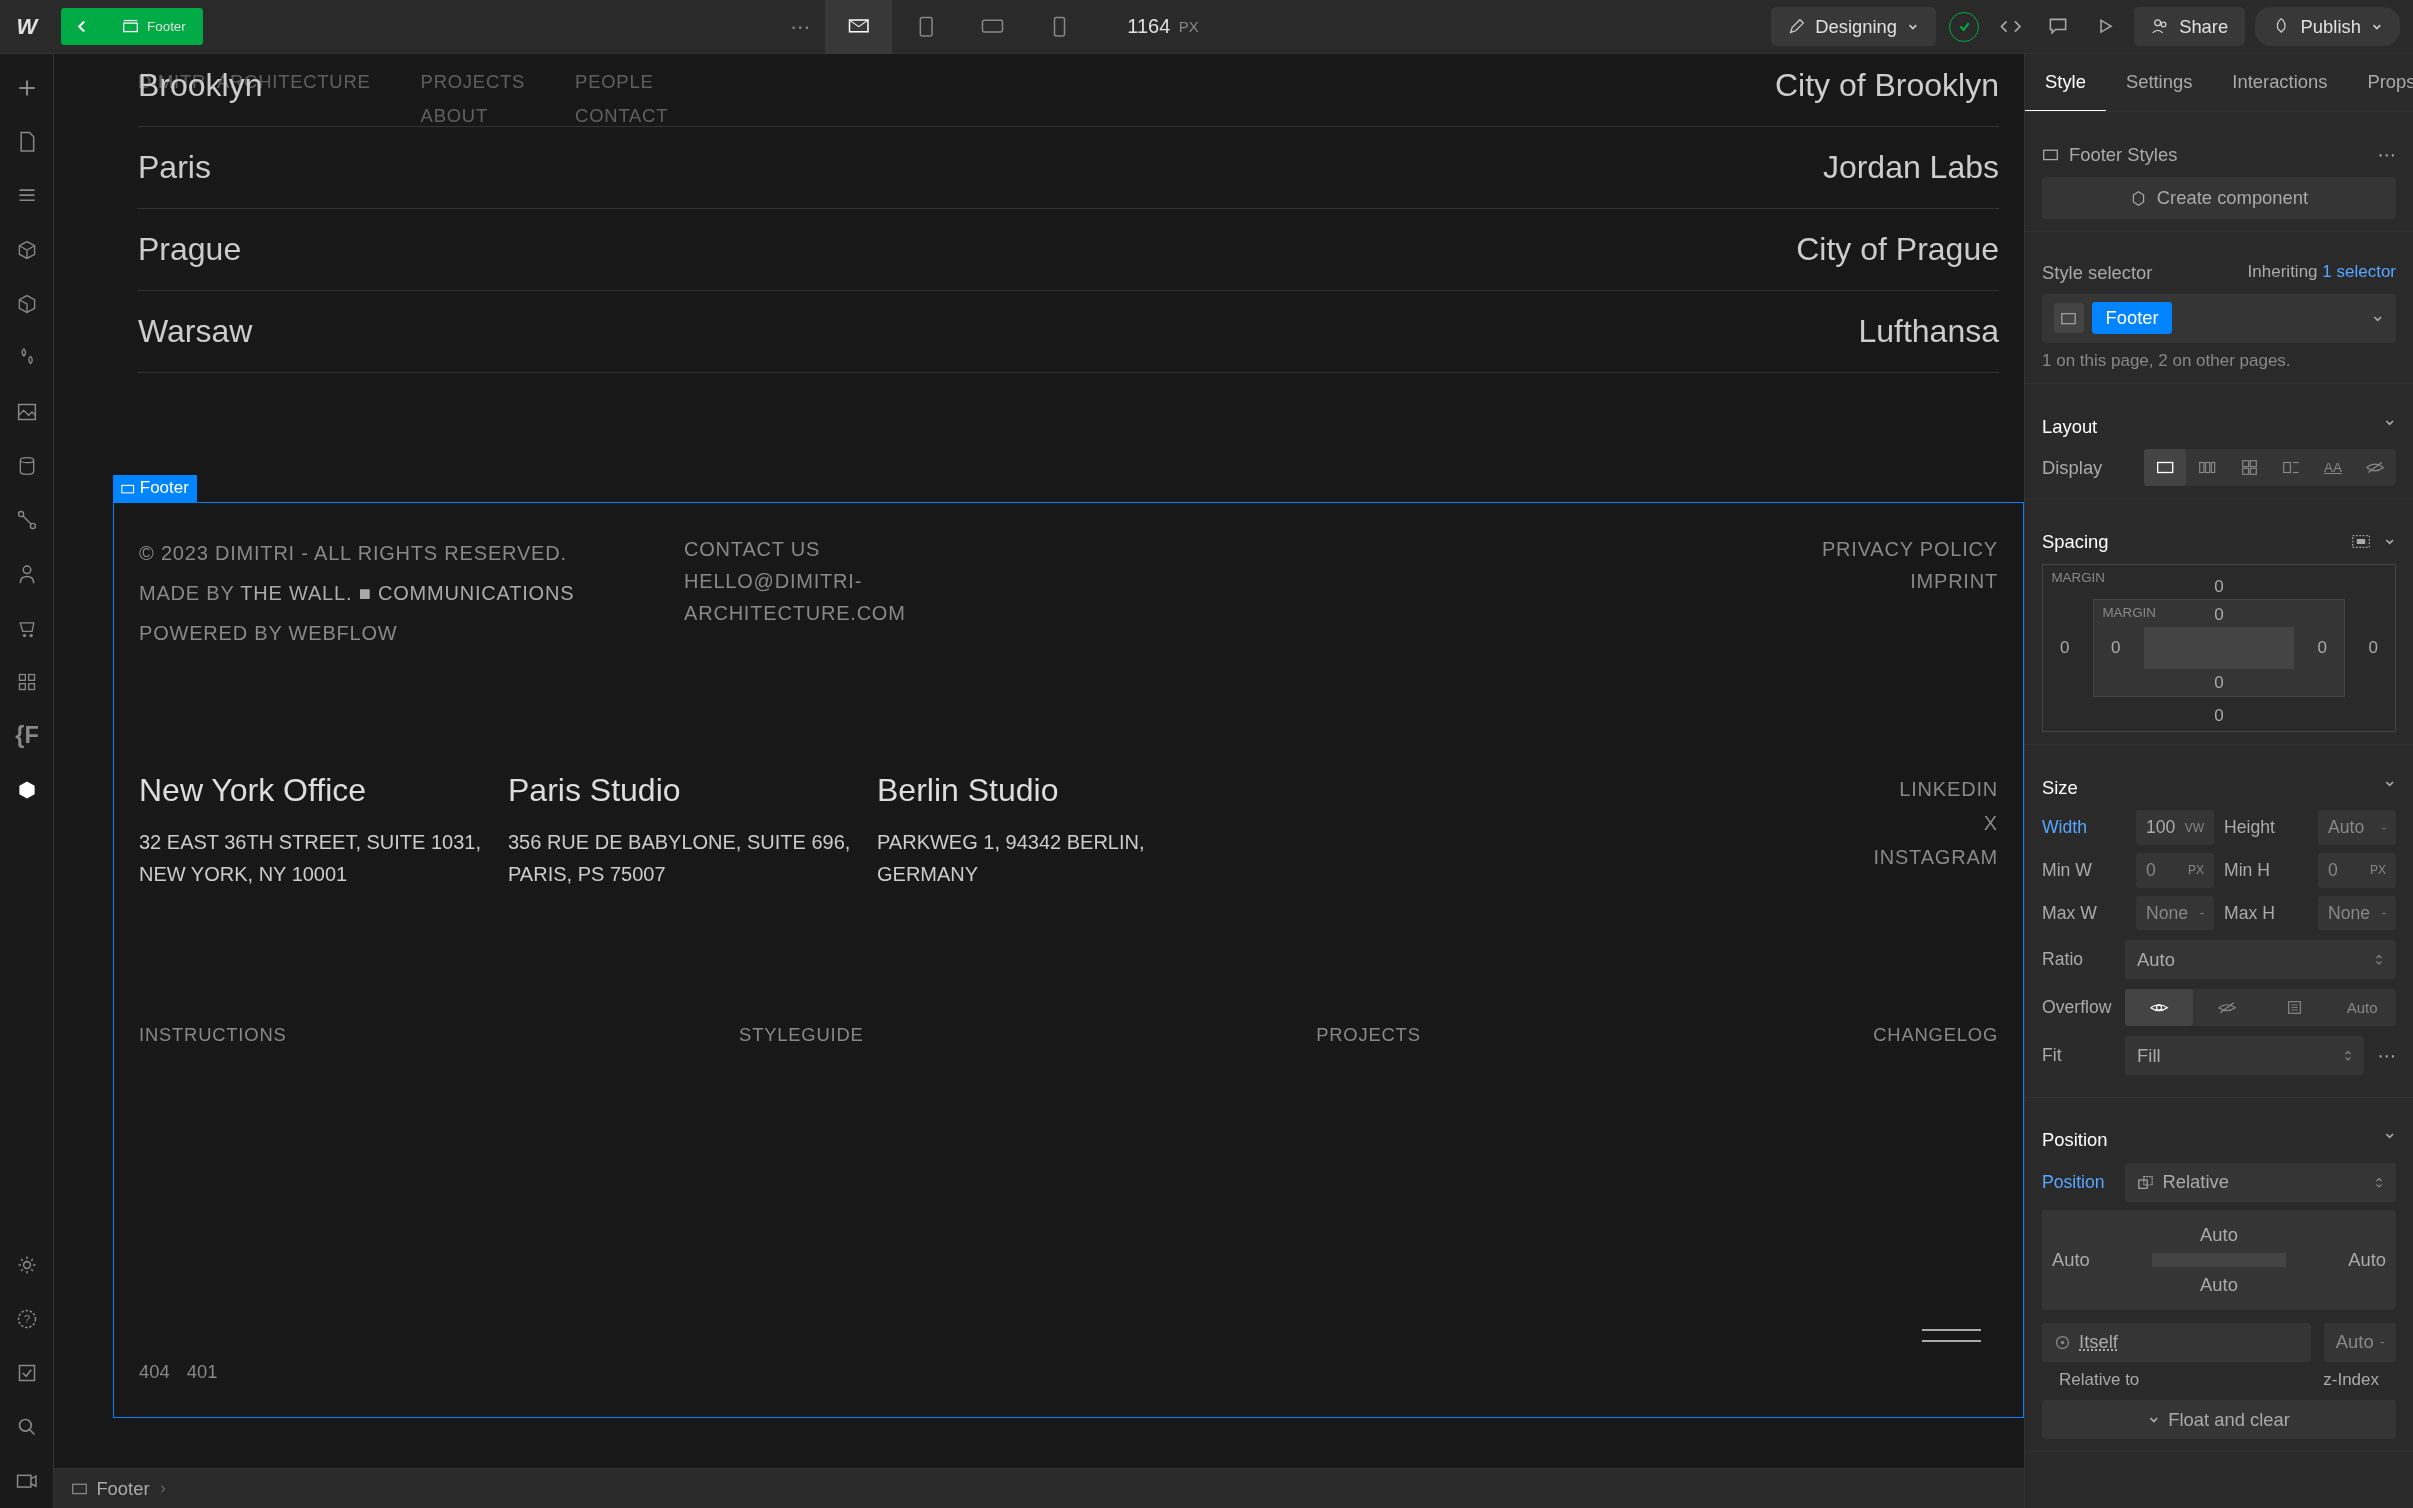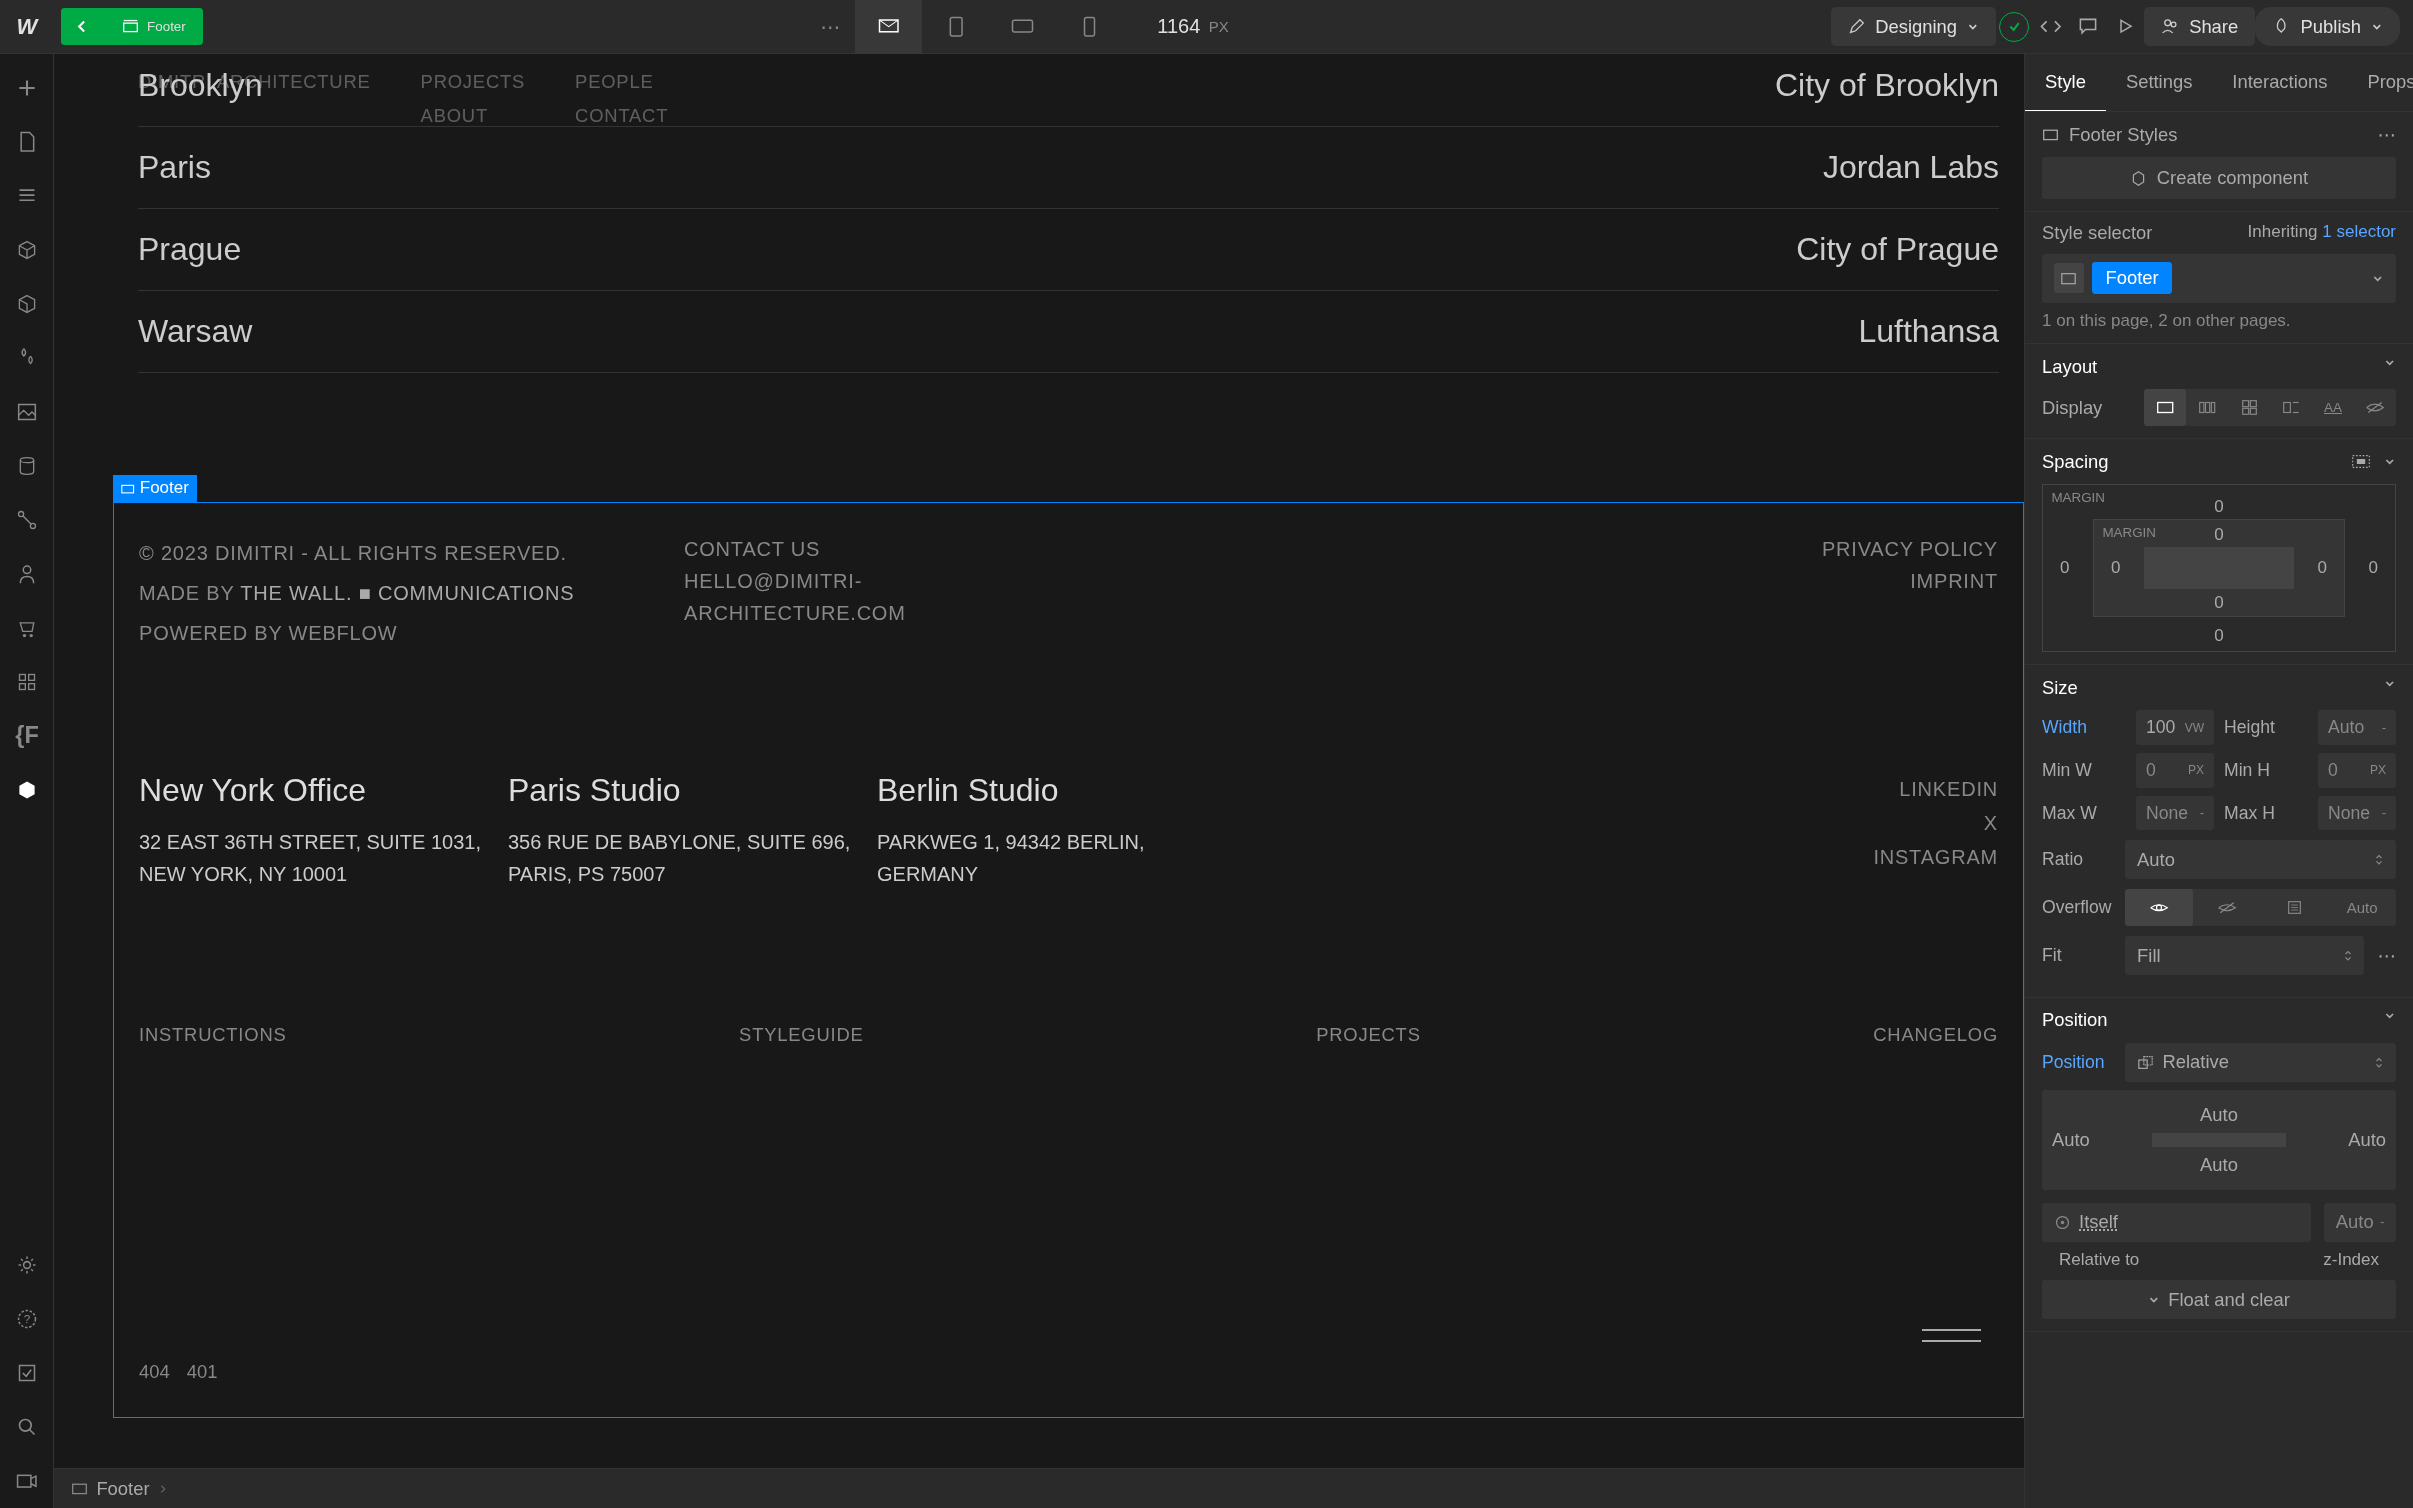--- a/index.html
+++ b/index.html
@@ -13,21 +13,21 @@
     .logo-box { width: 54px; height: 54px; display: flex; align-items: center; justify-content: center; }
     .logo-w { color: #e0e0e0; font-weight: bold; font-size: 22px; font-style: italic; }
     .back-btn { width: 44px; height: 37px; background: #00aa44; display: flex; align-items: center; justify-content: center; margin-left: 6.7px; border-radius: 3.4px 0 0 3.4px; }
     .footer-badge { display: flex; align-items: center; gap: 8.4px; height: 37px; padding: 0 17px; background: #00aa44; border-radius: 0 3.4px 3.4px 0; }
     .top-center { flex: 1; display: flex; align-items: center; justify-content: center; gap: 0; }
     .device-btn { width: 67px; height: 54px; display: flex; align-items: center; justify-content: center; }
     .device-btn.active { background: #383838; }
     .canvas-width { display: flex; align-items: center; gap: 8.4px; margin-left: 34px; font-size: 20px; }
     .canvas-width .px { color: #888; font-size: 15px; }
     .dots-btn { width: 50px; display: flex; align-items: center; justify-content: center; color: #888; font-size: 20px; }
-    .top-right { display: flex; align-items: center; padding-right: 13.4px; }
+    .top-right { display: flex; align-items: center; gap: 10px; padding-right: 13.4px; }
     .designing-btn { display: flex; align-items: center; gap: 10px; background: #383838; padding: 8.4px 17px; border-radius: 5px; font-size: 18.4px; }
     .icon-btn { width: 37px; height: 37px; display: flex; align-items: center; justify-content: center; color: #aaa; }
     .check-circle { width: 30px; height: 30px; border: 1.7px solid #00aa44; border-radius: 50%; display: flex; align-items: center; justify-content: center; color: #00aa44; }
     .share-btn { display: flex; align-items: center; gap: 10px; background: #383838; padding: 8.4px 17px; border-radius: 5px; font-size: 18.4px; }
     .publish-btn { display: flex; align-items: center; gap: 10px; background: #383838; padding: 8.4px 17px; border-radius: 16px; font-size: 18.4px; }
     
     
     .main-area { display: flex; flex: 1; overflow: hidden; }
     
     
@@ -65,21 +65,21 @@
     
     .footer-bottom-links { display: flex; justify-content: space-between; margin-top: 134px; font-size: 18.4px; letter-spacing: 0.8px; color: #888; }
     .footer-404 { position: absolute; bottom: 34px; left: 25px; display: flex; gap: 17px; font-size: 18.4px; color: #888; }
     .menu-lines { position: absolute; bottom: 75px; right: 42px; display: flex; flex-direction: column; gap: 8.4px; }
     .menu-line { width: 59px; height: 2.5px; background: #aaa; }
     
     
     .breadcrumb { height: 40px; background: #2a2a2a; border-top: 0.8px solid #333; display: flex; align-items: center; padding: 0 17px; gap: 8.4px; font-size: 18.4px; color: #aaa; }
     
     
-    .right-panel { width: 389px; background: #2a2a2a; border-left: 0.8px solid #333; display: flex; flex-direction: column; font-size: 18.4px; color: #aaa; }
+    .right-panel { width: 389px; background: #2a2a2a; border-left: 0.8px solid #333; display: flex; flex-direction: column; font-size: 18.4px; color: #aaa; gap: 20px; }
     .panel-tabs { display: flex; border-bottom: 0.8px solid #333; }
     .panel-tab { padding: 17px 20px; font-size: 18.4px; }
     .panel-tab.active { color: #fff; border-bottom: 1.7px solid #fff; }
     
     .panel-section { border-bottom: 0.8px solid #333; }
     .panel-header { display: flex; align-items: center; justify-content: space-between; padding: 11.7px 17px; }
     .panel-header-left { display: flex; align-items: center; gap: 10px; }
     .create-component { display: flex; align-items: center; justify-content: center; gap: 10px; background: #353535; margin: 0 17px 11.7px; padding: 10px; border-radius: 3.4px; font-size: 18.4px; }
     
     .style-selector-row { display: flex; justify-content: space-between; padding: 10px 17px; }

